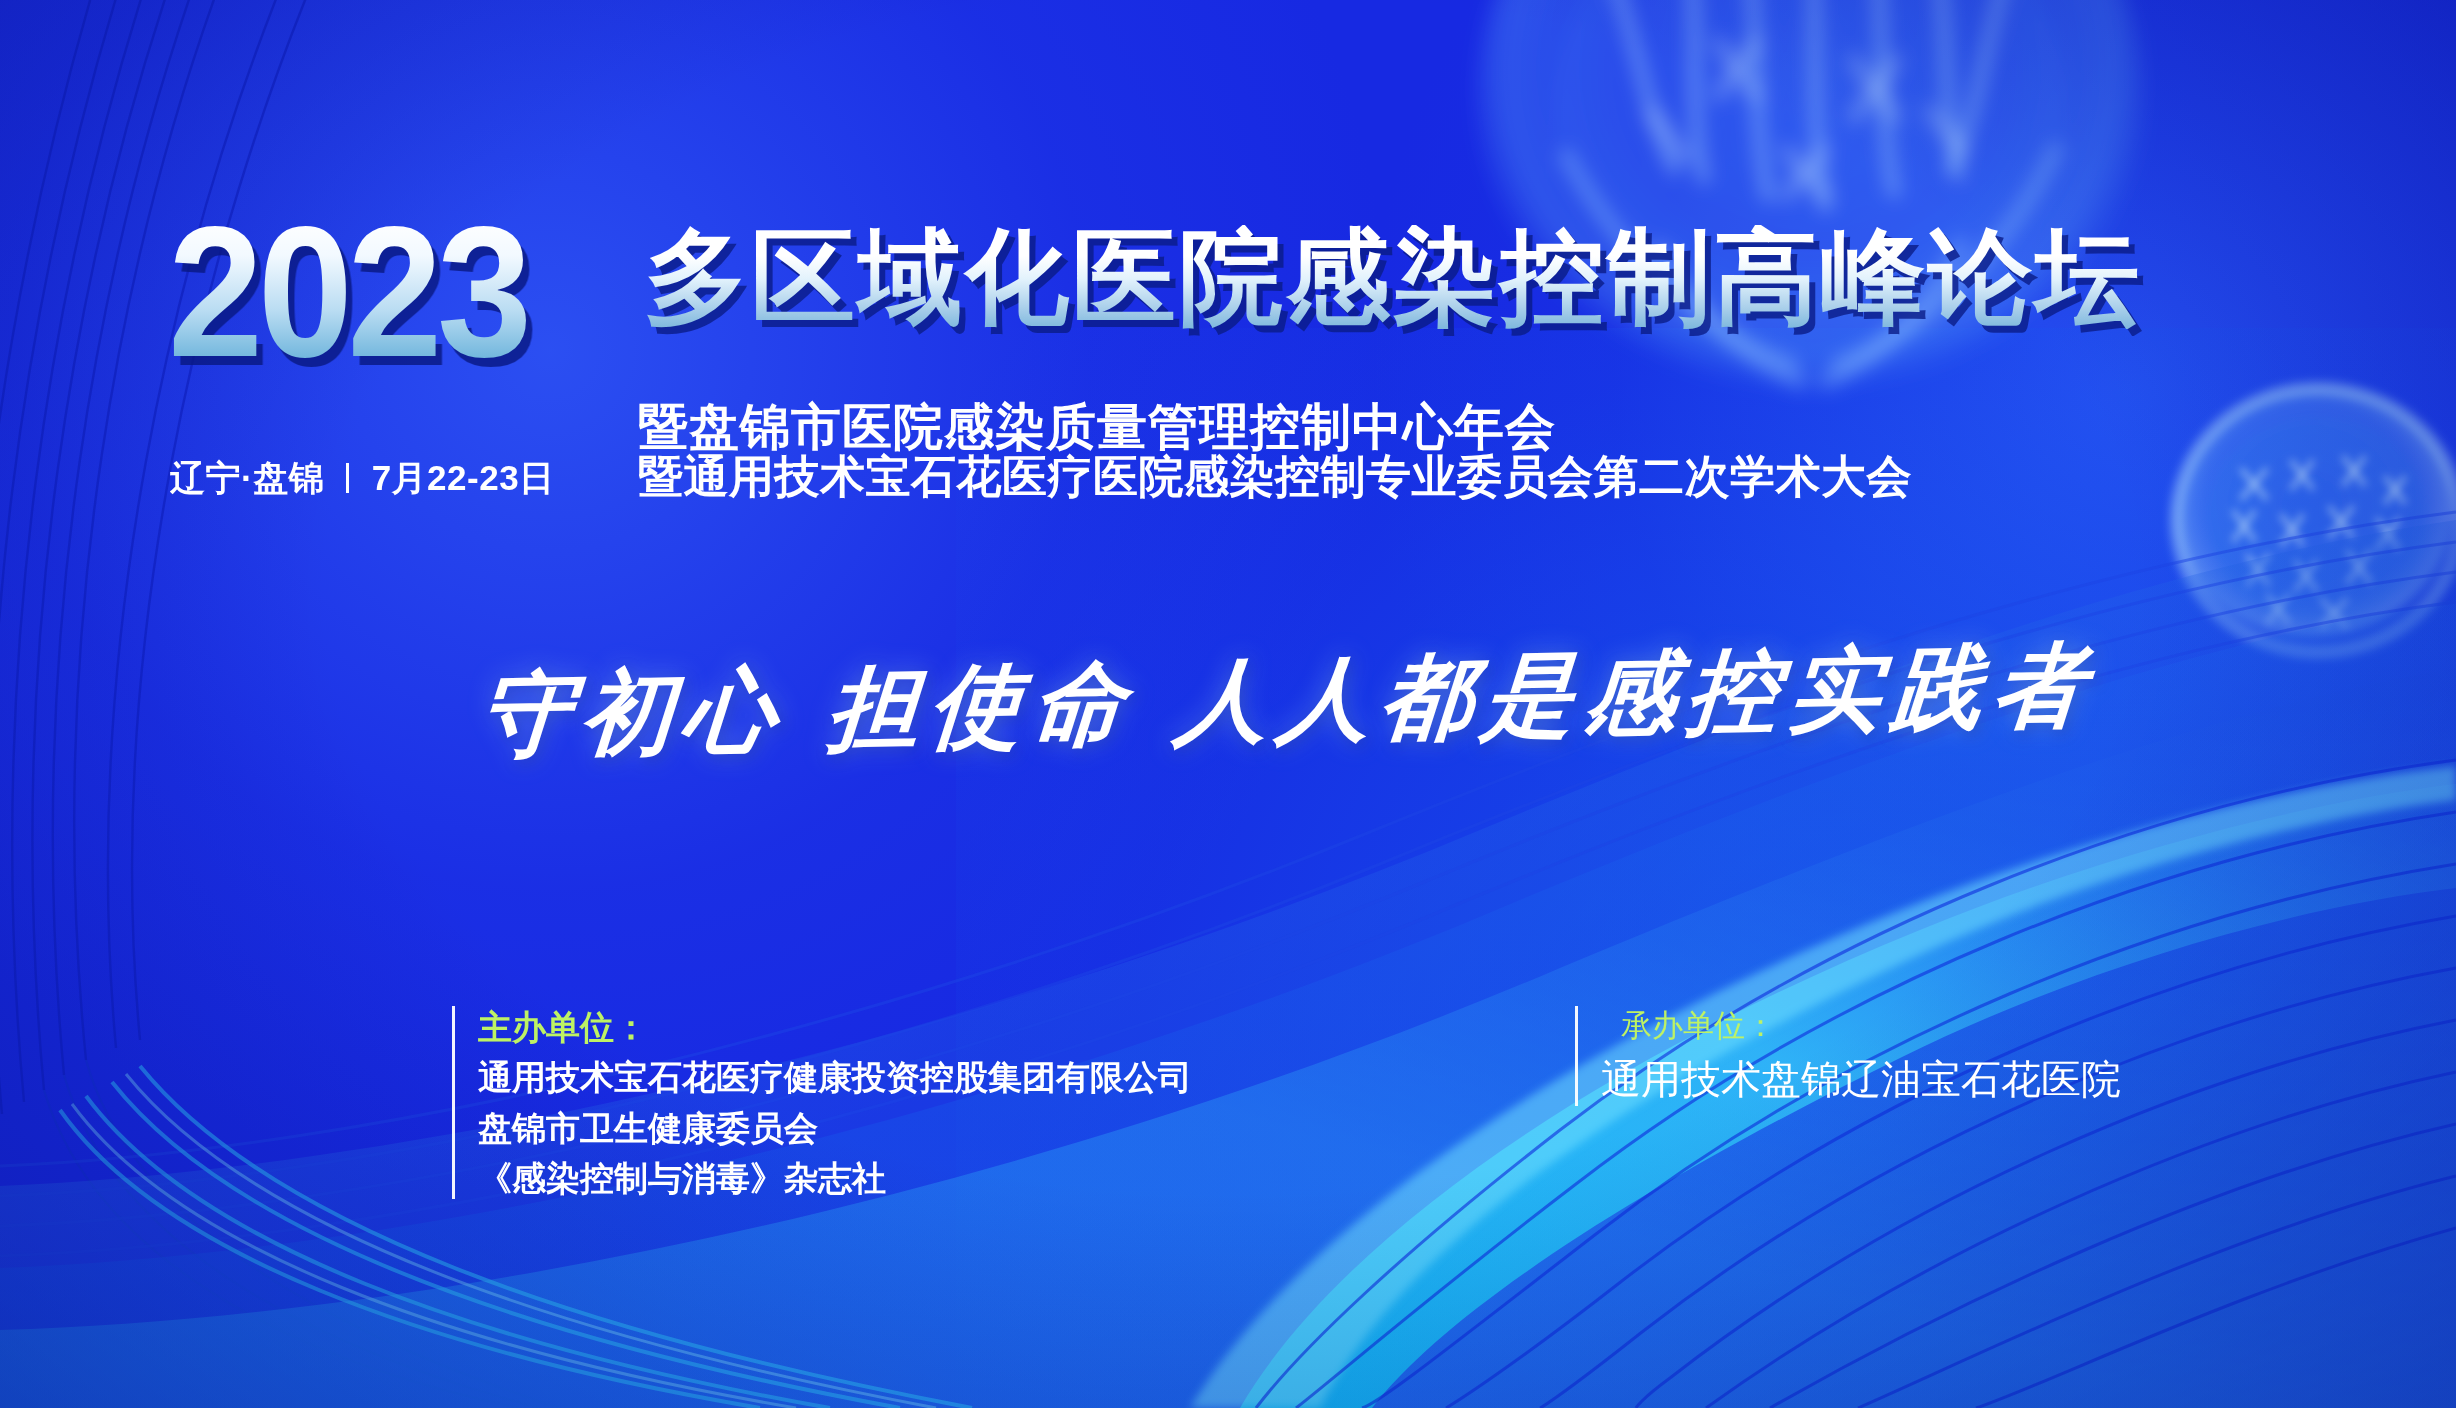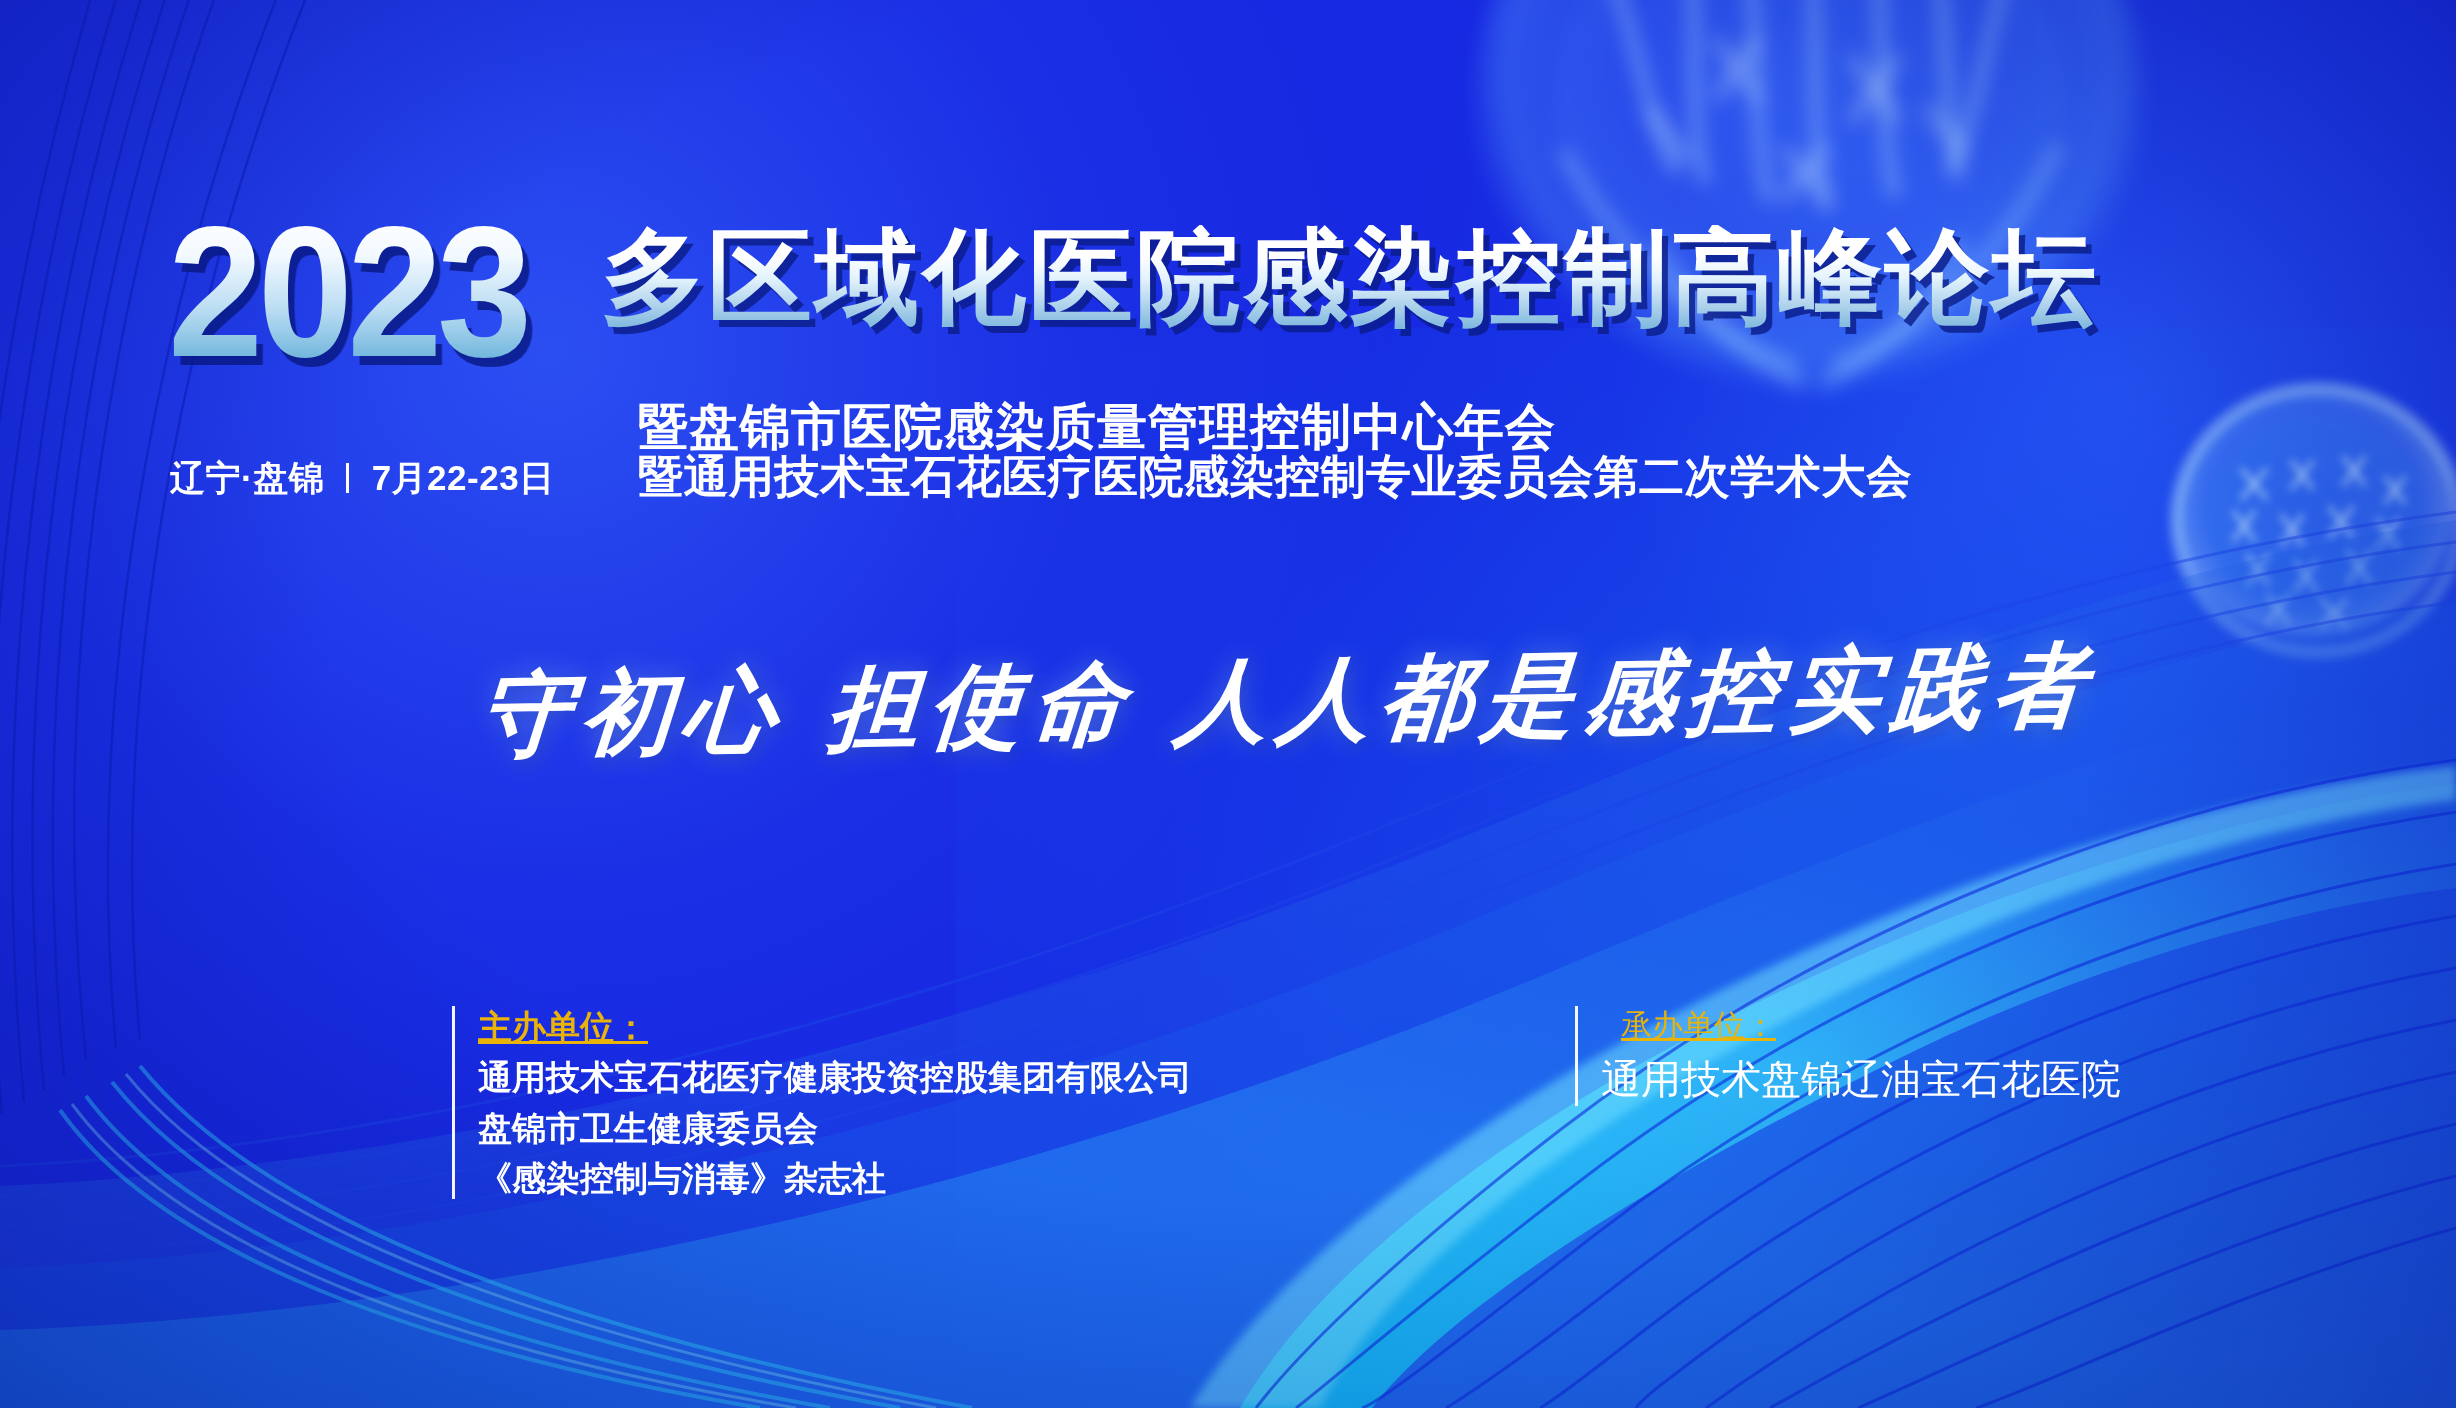--- a/index.html
+++ b/index.html
@@ -56,21 +56,21 @@
     position:absolute; left:170px; top:455px;
     font-size:35px; font-weight:bold; color:#ffffff;
     letter-spacing:.5px; white-space:nowrap;
   }
   .place-date .bar{
     display:inline-block; width:3px; height:30px;
     background:#ffffff; margin:0 12px -3px 12px;
   }
 
   .main-title{
-    position:absolute; left:601px; top:225px;
+    position:absolute; left:644px; top:225px;
     font-size:104px; line-height:1;
     font-weight:bold; letter-spacing:3px; white-space:nowrap;
     font-family:"DejaVu Sans","Liberation Sans",sans-serif;
     background:linear-gradient(180deg,#ffffff 0%,#ffffff 30%,#e2f2fc 52%,#a9cfea 80%,#7db7dd 100%);
     -webkit-background-clip:text;background-clip:text;color:transparent;
     -webkit-text-fill-color:transparent;
     filter:drop-shadow(6px 7px 0 rgba(10,28,135,.80));
   }
 
   .sub1{
@@ -94,21 +94,21 @@
     transform:skewX(-5deg) rotate(-1.1deg);
     text-shadow:0 0 26px rgba(150,205,255,.45), 3px 4px 14px rgba(8,24,120,.35);
   }
 
   
   .org-block{position:absolute; padding-left:26px;}
   .org-block::before{
     content:""; position:absolute; left:0; top:4px; bottom:4px;
     width:3px; background:rgba(255,255,255,.95);
   }
-  .org-title{color:#eab308; white-space:nowrap;text-decoration:underline;}
+  .org-title{color:#bef264; white-space:nowrap;}
   .org-line{color:#ffffff; white-space:nowrap;}
 
   #host-block{left:452px; top:1002px;}
   #host-block .org-title{font-size:34px;font-weight:bold;line-height:1.48;}
   #host-block .org-line{font-size:34px;font-weight:bold;line-height:1.48;}
 
   #coorg-block{left:1575px; top:1002px;}
   #coorg-block .org-title{font-size:31px;font-weight:normal;line-height:1.52;margin-left:20px;}
   #coorg-block .org-line{font-size:40px;font-weight:normal;line-height:1.52;}
 </style>

